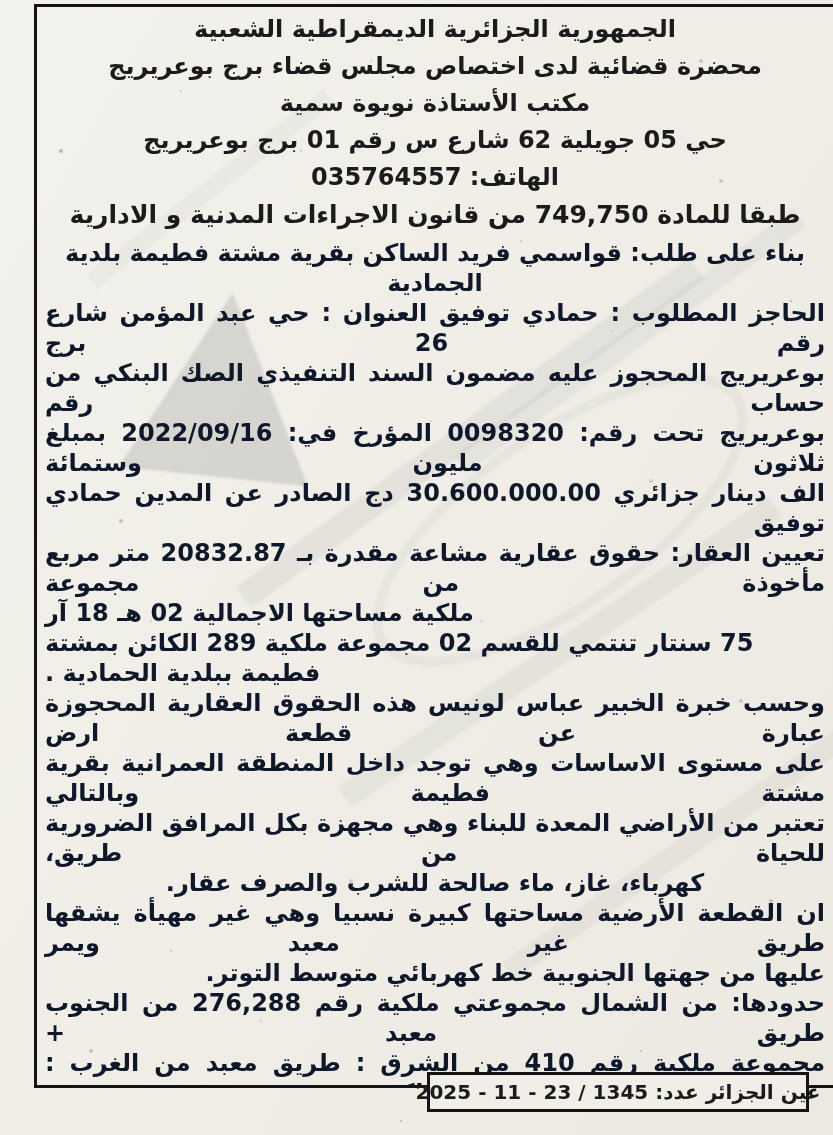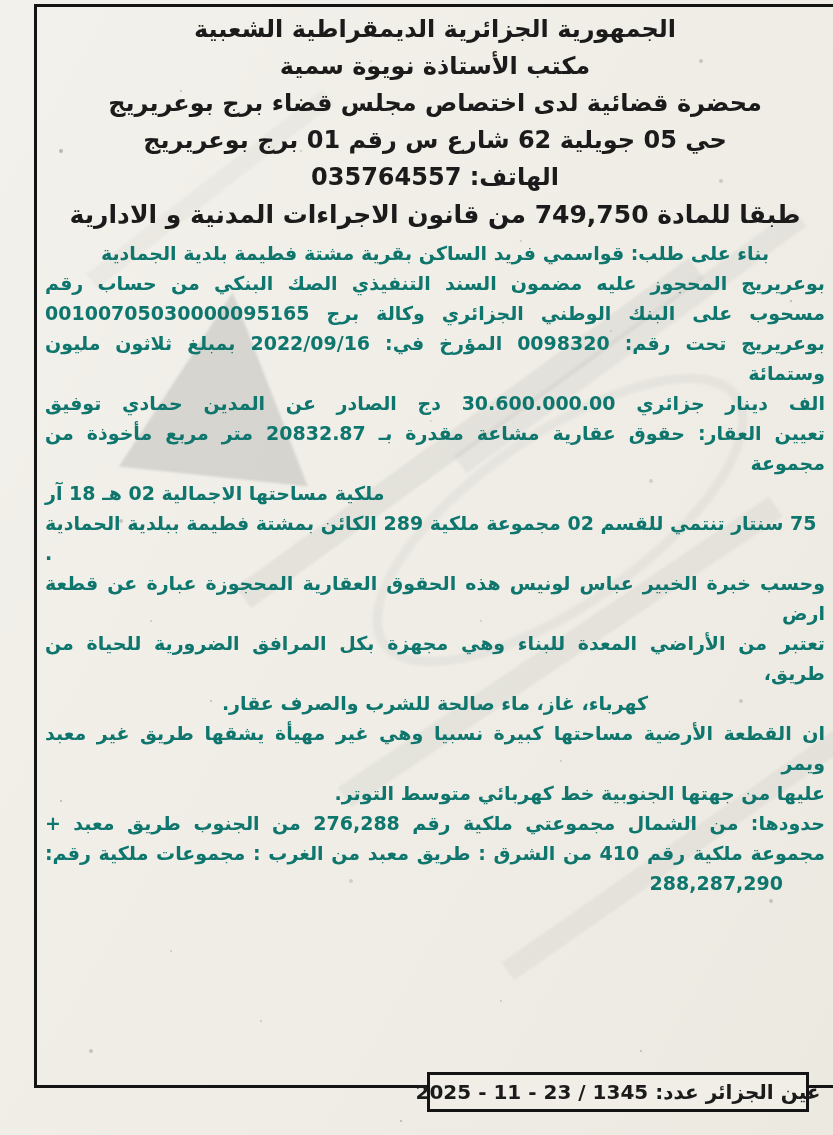--- a/index.html
+++ b/index.html
@@ -42,21 +42,21 @@
   .frame{
     position:absolute;left:34px;top:4px;width:802px;height:1084px;
     border:3px solid #141414;box-sizing:border-box;z-index:2;
     padding:4px 8px 0 8px;overflow:hidden;background:transparent;
   }
   
   .h{direction:rtl;text-align:center;font-weight:700;font-size:24px;line-height:37px;white-space:nowrap;}
   .title{font-size:25px;}
   
   .bodyblock{margin-top:5px;}
-  .ln{direction:rtl;font-size:19px;line-height:30px;font-weight:700;color:#0f766e;}
+  .ln{direction:rtl;font-size:24px;line-height:30px;font-weight:700;color:#0f172a;}
   .c{text-align:center;}
   .j{text-align:justify;text-align-last:justify;}
   .r{text-align:left;}
   .l{text-align:right;}
   .nums{text-align:right;padding-right:42px;}
   
   .journal-box{
     position:absolute;right:24px;top:1072px;width:382px;height:40px;
     box-sizing:border-box;border:3px solid #141414;z-index:6;
     background:#f0eee7;display:flex;align-items:center;justify-content:center;
@@ -72,37 +72,38 @@
 <div class="wm wm-band2"></div>
 <div class="wm wm-band3"></div>
 <div class="wm wm-band4"></div>
 <div class="wm wm-band5"></div>
 <div class="wm wm-ell"></div>
 
 <div class="frame">
 
   <header>
     <div class="h">الجمهورية الجزائرية الديمقراطية الشعبية</div>
+    <div class="h">محضرة قضائية لدى اختصاص مجلس قضاء برج بوعريريج</div>
     <div class="h">مكتب الأستاذة نويوة سمية</div>
-    <div class="h">محضرة قضائية لدى اختصاص مجلس قضاء برج بوعريريج</div>
     <div class="h">حي 05 جويلية 62 شارع س رقم 01 برج بوعريريج</div>
     <div class="h">الهاتف: 035764557</div>
     <div class="h title">طبقا للمادة 749,750 من قانون الاجراءات المدنية و الادارية</div>
   </header>
 
   <main class="bodyblock">
     <div class="ln c">بناء على طلب: قواسمي فريد الساكن بقرية مشتة فطيمة بلدية الجمادية</div>
+    <div class="ln j">الحاجز المطلوب : حمادي توفيق العنوان : حي عبد المؤمن شارع رقم 26 برج</div>
     <div class="ln j">بوعريريج المحجوز عليه مضمون السند التنفيذي الصك البنكي من حساب رقم</div>
-    <div class="ln j">مسحوب على البنك الوطني الجزائري وكالة برج 00100705030000095165</div>
     <div class="ln j">بوعريريج تحت رقم: 0098320 المؤرخ في: 2022/09/16 بمبلغ ثلاثون مليون وستمائة</div>
     <div class="ln j">الف دينار جزائري 30.600.000.00 دج الصادر عن المدين حمادي توفيق</div>
     <div class="ln j">تعيين العقار: حقوق عقارية مشاعة مقدرة بـ 20832.87 متر مربع مأخوذة من مجموعة</div>
     <div class="ln r">ملكية مساحتها الاجمالية 02 هـ 18 آر</div>
     <div class="ln r">75 سنتار تنتمي للقسم 02 مجموعة ملكية 289 الكائن بمشتة فطيمة ببلدية الحمادية .</div>
     <div class="ln j">وحسب خبرة الخبير عباس لونيس هذه الحقوق العقارية المحجوزة عبارة عن قطعة ارض</div>
+    <div class="ln j">على مستوى الاساسات وهي توجد داخل المنطقة العمرانية بقرية مشتة فطيمة وبالتالي</div>
     <div class="ln j">تعتبر من الأراضي المعدة للبناء وهي مجهزة بكل المرافق الضرورية للحياة من طريق،</div>
     <div class="ln c">كهرباء، غاز، ماء صالحة للشرب والصرف عقار.</div>
     <div class="ln j">ان القطعة الأرضية مساحتها كبيرة نسبيا وهي غير مهيأة يشقها طريق غير معبد ويمر</div>
     <div class="ln l">عليها من جهتها الجنوبية خط كهربائي متوسط التوتر.</div>
     <div class="ln j">حدودها: من الشمال مجموعتي ملكية رقم 276,288 من الجنوب طريق معبد +</div>
     <div class="ln j">مجموعة ملكية رقم 410 من الشرق : طريق معبد من الغرب : مجموعات ملكية رقم:</div>
     <div class="ln nums">288,287,290</div>
 
   </main>
 

